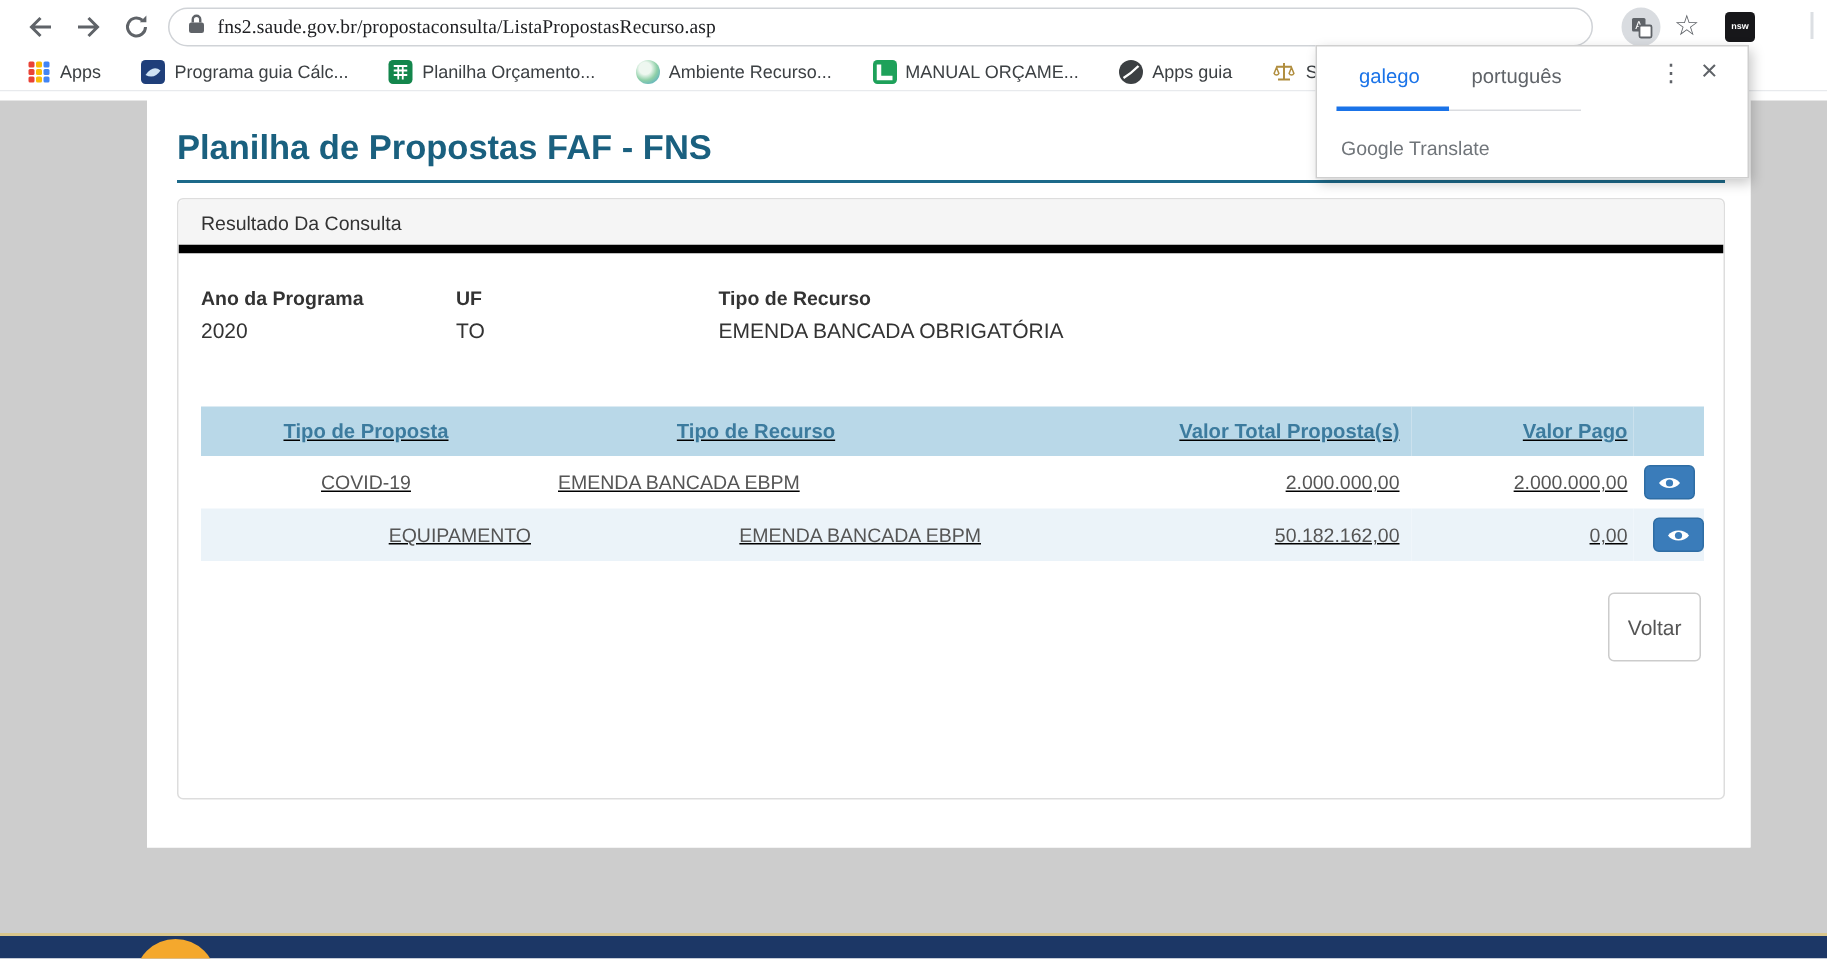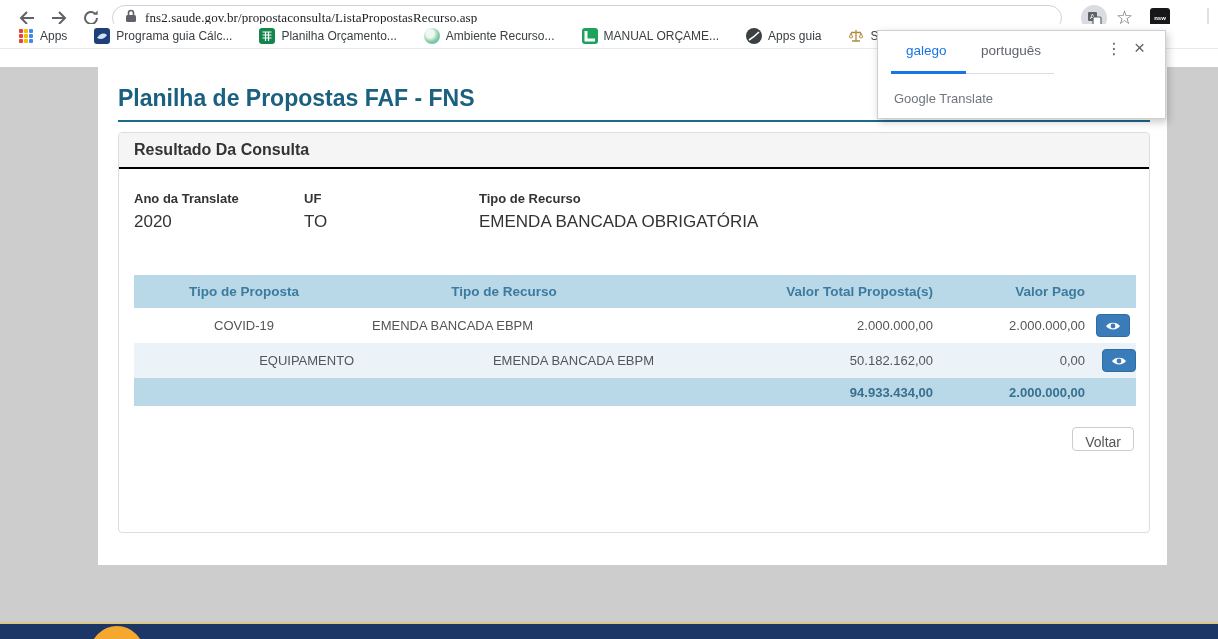--- a/index.html
+++ b/index.html
@@ -14,68 +14,68 @@
     border:1px solid #d0d3d7; border-radius:14px; background:#fff;
     display:flex; align-items:center; padding-left:12px; }
   .url-text { font-size:13px; color:#202124; margin-left:8px; letter-spacing:.1px;font-family:Liberation Serif, serif; }
   .tb-translate { position:absolute; left:1081px; top:5px; width:26px; height:26px;
     border-radius:50%; background:#d9dce0; display:flex; align-items:center; justify-content:center; }
   .tb-star { position:absolute; left:1116px; top:5px; font-size:19px; color:#5f6368; line-height:26px; }
   .tb-ext { position:absolute; left:1150px; top:8px; width:20px; height:20px; background:#17171a;
     border-radius:3px; color:#fff; font-size:6px; font-weight:bold; text-align:center; line-height:20px; }
   .tb-sep { position:absolute; left:1207px; top:8px; width:2px; height:18px; background:#dcdfe3; }
 
-  .bookmarks { position:absolute; left:0; top:24px; width:1218px; height:25px; background:#fff;
+  .bookmarks { position:absolute; left:0; top:36px; width:1218px; height:25px; background:#fff;
     border-bottom:1px solid #e8eaed; display:flex; align-items:center; padding-left:18px; gap:27px; }
   .bm { display:flex; align-items:center; gap:6px; font-size:12px; color:#3c4043; white-space:nowrap; cursor:pointer; }
   .bm-ic { width:16px; height:16px; flex:0 0 16px; position:relative; }
   .ic-grid { display:grid; grid-template-columns:repeat(3,4px); grid-template-rows:repeat(3,4px); gap:1px; padding:1px; }
   .ic-grid span { border-radius:1px; }
   .ic-sq { border-radius:3px; }
   .ic-circle { border-radius:50%; }
 
   
   .page { position:absolute; left:0; top:61px; width:1218px; height:561px; background:#fff; }
   .grey-left  { position:absolute; left:0; top:6px; width:98px; height:555px; background:#cdcdcd; }
   .grey-right { position:absolute; left:1167px; top:6px; width:51px; height:555px; background:#cdcdcd; }
   .grey-bottom{ position:absolute; left:0; top:504px; width:1218px; height:57px; background:#cdcdcd; }
   .content { position:absolute; left:98px; top:6px; width:1069px; height:498px; background:#fff; }
 
   .page-title { margin:18px 20px 0; font-size:23px; font-weight:bold; color:#1a607f; line-height:26px; }
   .title-rule { margin:9px 17px 0 20px; height:2px; background:#1d6a8a; }
 
   .panel { margin:10px 17px 0 20px; height:401px; border:1px solid #ddd; border-radius:4px; background:#fff; position:relative; }
-  .panel-head { height:36px; background:#f5f5f5; border-bottom:2px solid #000000;
+  .panel-head { height:36px; background:#f5f5f5; border-bottom:6px solid #000000;
     border-radius:4px 4px 0 0; display:flex; align-items:center; padding-left:15px;
-    font-size:16px; font-weight:bold; color:#333; }
+    font-size:13px; font-weight:normal; color:#333; }
 
   .filters { margin:22px 15px 0; display:flex; }
   .filter { display:flex; flex-direction:column; gap:6px; }
   .filter:nth-child(1){ width:170px; } .filter:nth-child(2){ width:175px; }
   .f-label { font-size:13px; font-weight:bold; color:#333; }
-  .f-value { font-size:17px; color:#333; }
-
-  table.rtable { margin:43px 15px 0; width:1002px; border-collapse:collapse; table-layout:fixed; }
+  .f-value { font-size:14px; color:#333; }
+
+  table.rtable { margin:43px 15px 0; width:1002px; border-collapse:collapse; table-layout:fixed;text-decoration:underline; }
   .rtable col.c1{width:220px} .rtable col.c2{width:300px} .rtable col.c3{width:287px}
   .rtable col.c4{width:148px} .rtable col.c5{width:47px}
   .rtable th { height:33px; background:#b9d8e8; color:#3c7b9e; font-size:13.5px; font-weight:bold; }
   .rtable th.l{ text-align:center; } .rtable th.r{ text-align:right; }
   .rtable th.pr1{ padding-right:8px; } .rtable th.pr2{ padding-right:4px; }
   .rtable td { height:35px; font-size:13px; color:#555; }
   .rtable tr.alt td { background:#ebf3f9;text-align:right; }
   .td-c { text-align:center; }
   .td-l { text-align:left; padding-left:18px; }
   .td-r { text-align:right; padding-right:8px; }
   .td-r2 { text-align:right; padding-right:4px; }
   .rtable tr.total td { height:28px; background:#b9d8e8; color:#38708f; font-weight:bold; }
   .eye-btn { width:34px; height:23px; background:#3a7cba; border:1px solid #2e6da4; border-radius:4px;
     display:inline-flex; align-items:center; justify-content:center; cursor:pointer; }
 
   .back-row { margin:21px 15px 0; text-align:right; }
-  .voltar-btn { display:inline-block; min-width:57px; height:24px; background:#fff; border:1px solid #ccc;
+  .voltar-btn { display:inline-block; min-width:57px; height:46px; background:#fff; border:1px solid #ccc;
     border-radius:4px; font-size:14px; color:#555; line-height:28px; text-align:center;
     padding:0 12px; cursor:pointer; font-family:inherit; }
 
   
   .footer { position:absolute; left:0; top:622px; width:1218px; height:17px; overflow:hidden; }
   .gold-line { height:2px; background:#d9c68c; }
   .navy-bar { height:15px; background:#1c3766; position:relative; }
   .logo-circle { position:absolute; left:90px; top:2px; width:54px; height:54px; border-radius:50%; background:#f4a82d; }
 
   
@@ -200,21 +200,21 @@
 
   <div class="content">
     <h1 class="page-title">Planilha de Propostas FAF - FNS</h1>
     <div class="title-rule"></div>
 
     <div class="panel">
       <div class="panel-head">Resultado Da Consulta</div>
 
       <div class="filters">
         <div class="filter">
-          <span class="f-label">Ano da Translate</span>
+          <span class="f-label">Ano da Programa</span>
           <span class="f-value">2020</span>
         </div>
         <div class="filter">
           <span class="f-label">UF</span>
           <span class="f-value">TO</span>
         </div>
         <div class="filter">
           <span class="f-label">Tipo de Recurso</span>
           <span class="f-value">EMENDA BANCADA OBRIGATÓRIA</span>
         </div>
@@ -253,27 +253,20 @@
           <td class="td-l">EMENDA BANCADA EBPM</td>
           <td class="td-r">50.182.162,00</td>
           <td class="td-r2">0,00</td>
           <td class="td-c"><span class="eye-btn">
                   <svg width="16" height="12" viewBox="0 0 16 12">
                     <path d="M1 6 C4 1.5 12 1.5 15 6 C12 10.5 4 10.5 1 6 Z" fill="#fff"></path>
                     <circle cx="8" cy="6" r="2.4" fill="#3a7cba"></circle>
                   </svg>
                 </span></td>
         </tr>
-        <tr class="total">
-          <td></td>
-              <td></td>
-          <td class="td-r">94.933.434,00</td>
-          <td class="td-r2">2.000.000,00</td>
-          <td></td>
-        </tr>
       </tbody>
         </table>
 
       <div class="back-row">
         <button class="voltar-btn">Voltar</button>
       </div>
     </div>
   </div>
 </div>
 

